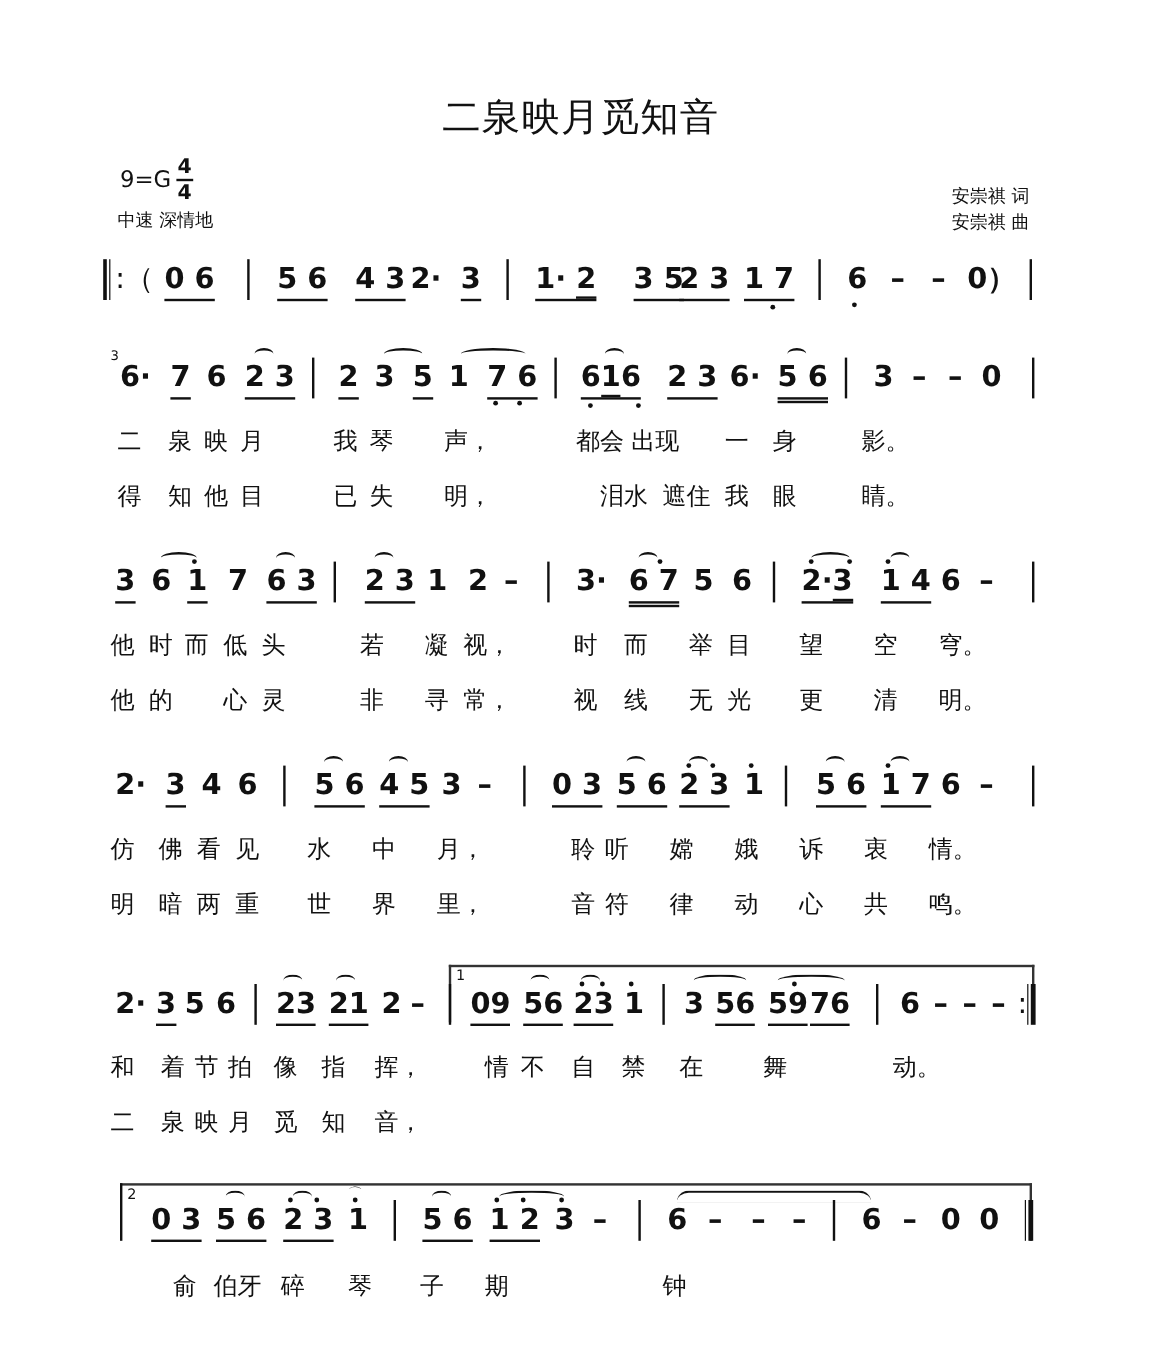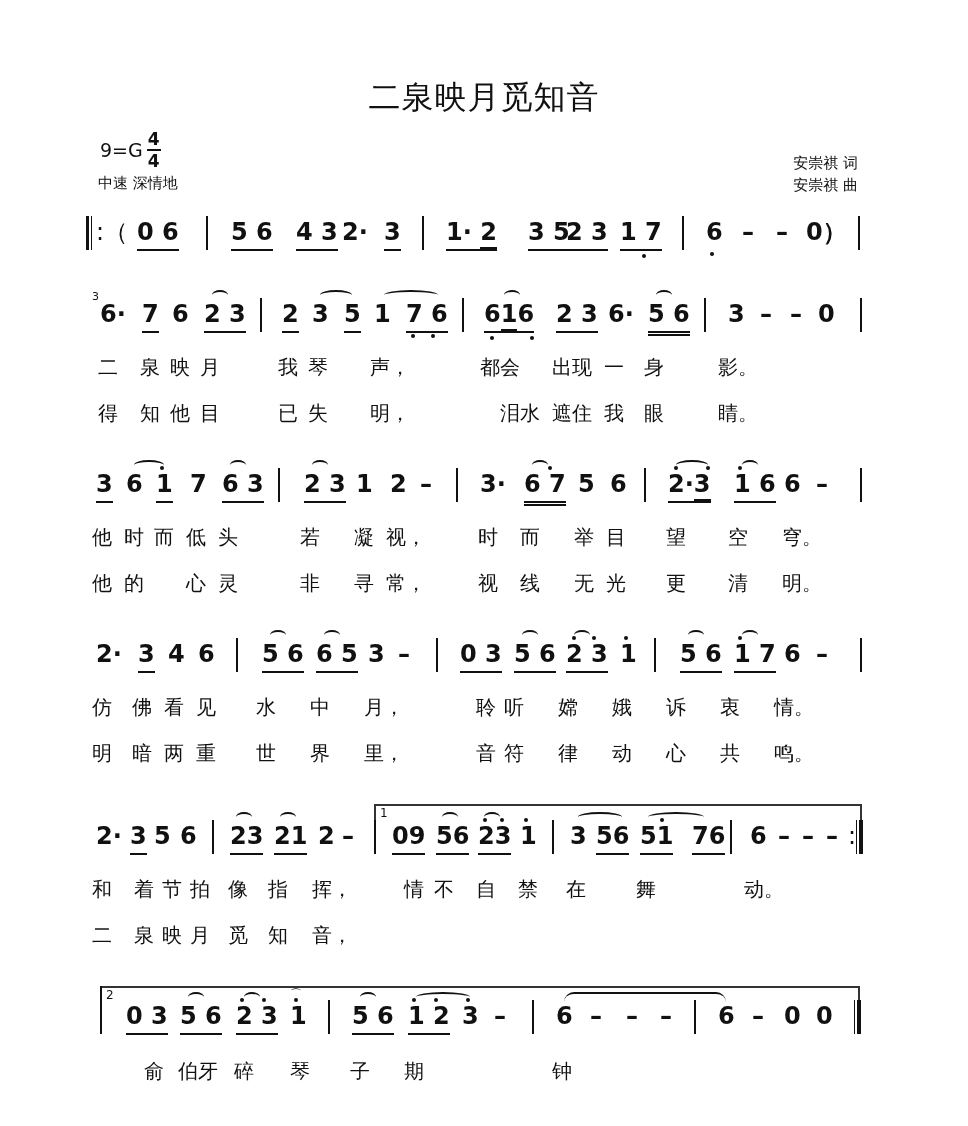--- a/index.html
+++ b/index.html
@@ -117,21 +117,21 @@
   <div class="barline" style="left:860px"></div>
   <div class="lyric" style="left:98px;top:56px;word-spacing:0">
     <span style="position:absolute;left:0">二</span>
     <span style="position:absolute;left:42px">泉</span>
     <span style="position:absolute;left:72px">映</span>
     <span style="position:absolute;left:102px">月</span>
     <span style="position:absolute;left:180px">我</span>
     <span style="position:absolute;left:210px">琴</span>
     <span style="position:absolute;left:272px">声，</span>
     <span style="position:absolute;left:382px">都会</span>
-    <span style="position:absolute;left:454px">出现</span>
+    <span style="position:absolute;left:428px">出现</span>
     <span style="position:absolute;left:506px">一</span>
     <span style="position:absolute;left:546px">身</span>
     <span style="position:absolute;left:620px">影。</span>
   </div>
   <div class="lyric" style="left:98px;top:102px">
     <span style="position:absolute;left:0">得</span>
     <span style="position:absolute;left:42px">知</span>
     <span style="position:absolute;left:72px">他</span>
     <span style="position:absolute;left:102px">目</span>
     <span style="position:absolute;left:180px">已</span>
@@ -172,21 +172,21 @@
     <div class="slur" style="left:532px;top:-8px;width:16px"></div>
     <span class="n" style="left:578px">5</span>
     <span class="n" style="left:610px">6</span>
   </div>
   <div class="barline" style="left:644px"></div>
   <div class="notes">
     <span class="n u1" style="left:668px">2·<span class="u1">3</span></span>
     <span class="dot-above" style="left:674px;top:-2px"></span>
     <span class="dot-above" style="left:706px;top:-2px"></span>
     <div class="slur" style="left:676px;top:-8px;width:32px"></div>
-    <span class="n u1" style="left:734px">1 6</span>
+    <span class="n u1" style="left:734px">1 4</span>
     <span class="dot-above" style="left:738px;top:-2px"></span>
     <div class="slur" style="left:742px;top:-8px;width:16px"></div>
     <span class="n" style="left:784px">6</span>
     <span class="n" style="left:816px">–</span>
   </div>
   <div class="barline" style="left:860px"></div>
   <div class="lyric" style="left:92px;top:56px">
     <span style="position:absolute;left:0">他</span>
     <span style="position:absolute;left:32px">时</span>
     <span style="position:absolute;left:62px">而</span>
@@ -225,21 +225,21 @@
   <div class="notes">
     <span class="n" style="left:96px">2·</span>
     <span class="n u1" style="left:138px">3</span>
     <span class="n" style="left:168px">4</span>
     <span class="n" style="left:198px">6</span>
   </div>
   <div class="barline" style="left:236px"></div>
   <div class="notes">
     <span class="n u1" style="left:262px">5 6</span>
     <div class="slur" style="left:270px;top:-8px;width:16px"></div>
-    <span class="n u1" style="left:316px">6 5</span>
+    <span class="n u1" style="left:316px">4 5</span>
     <div class="slur" style="left:324px;top:-8px;width:16px"></div>
     <span class="n" style="left:368px">3</span>
     <span class="n" style="left:398px">–</span>
   </div>
   <div class="barline" style="left:436px"></div>
   <div class="notes">
     <span class="n u1" style="left:460px">0 3</span>
     <span class="n u1" style="left:514px">5 6</span>
     <div class="slur" style="left:522px;top:-8px;width:16px"></div>
     <span class="n u1" style="left:566px">2 3</span>
@@ -322,23 +322,23 @@
     <span class="dot-above" style="left:500px;top:-2px"></span>
     <div class="slur" style="left:484px;top:-8px;width:16px"></div>
     <span class="n" style="left:520px">1</span>
     <span class="dot-above" style="left:524px;top:-2px"></span>
   </div>
   <div class="barline" style="left:552px"></div>
   <div class="notes">
     <span class="n" style="left:570px">3</span>
     <span class="n u1" style="left:596px">56</span>
     <div class="slur" style="left:578px;top:-8px;width:44px"></div>
-    <span class="n u1" style="left:640px">51</span>
+    <span class="n u1" style="left:640px">59</span>
     <span class="dot-above" style="left:660px;top:-2px"></span>
-    <span class="n u1" style="left:692px">76</span>
+    <span class="n u1" style="left:675px">76</span>
     <div class="slur" style="left:648px;top:-8px;width:56px"></div>
   </div>
   <div class="barline" style="left:730px"></div>
   <div class="notes">
     <span class="n" style="left:750px">6</span>
     <span class="n" style="left:778px">–</span>
     <span class="n" style="left:802px">–</span>
     <span class="n" style="left:826px">–</span>
     <span class="n" style="left:848px;font-weight:normal">:</span>
   </div>

